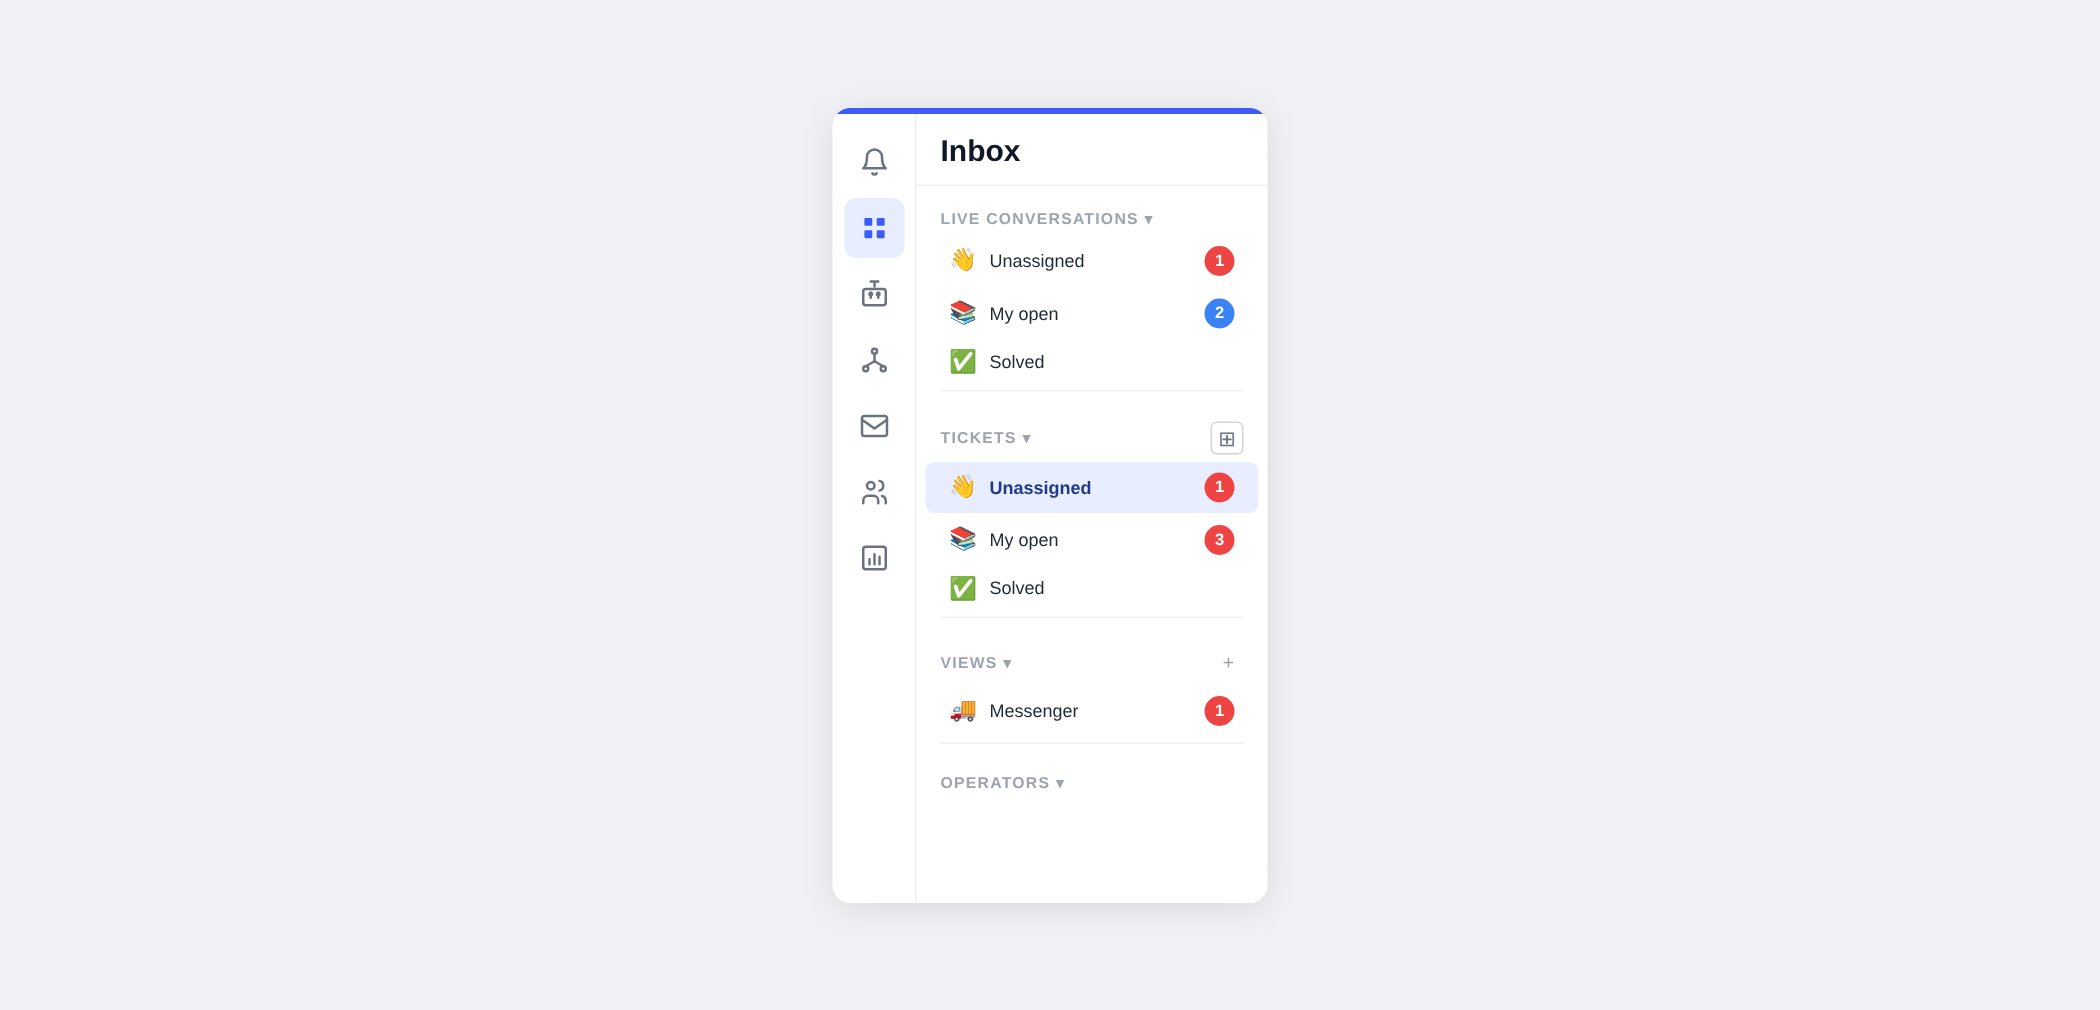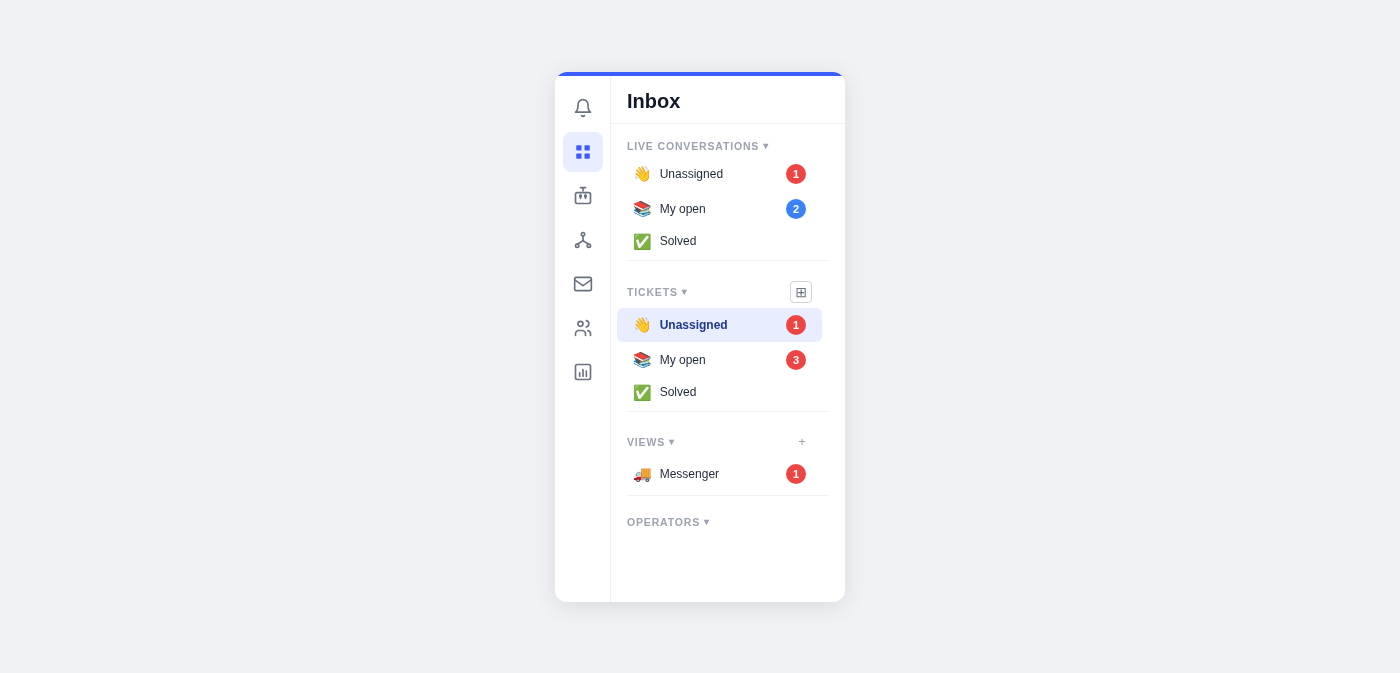--- a/index.html
+++ b/index.html
@@ -64,21 +64,21 @@
       padding: 18px 16px 10px 16px;
       border-bottom: 1px solid #f0f0f0;
     }
     .panel-title {
       font-size: 20px;
       font-weight: 700;
       color: #111827;
     }
     
     .section {
-      padding: 10px 17px 0 0;
+      padding: 10px 0 0 0;
     }
     .section-header {
       display: flex;
       align-items: center;
       justify-content: space-between;
       padding: 6px 16px 4px 16px;
       cursor: pointer;
     }
     .section-title {
       font-size: 10.5px;

